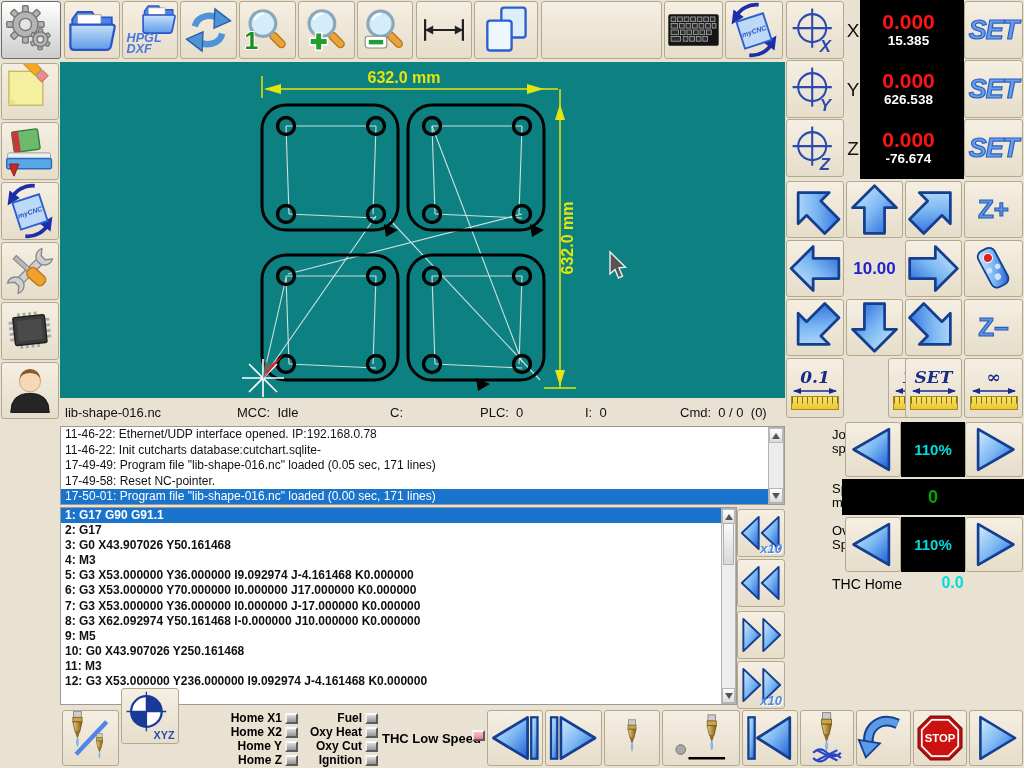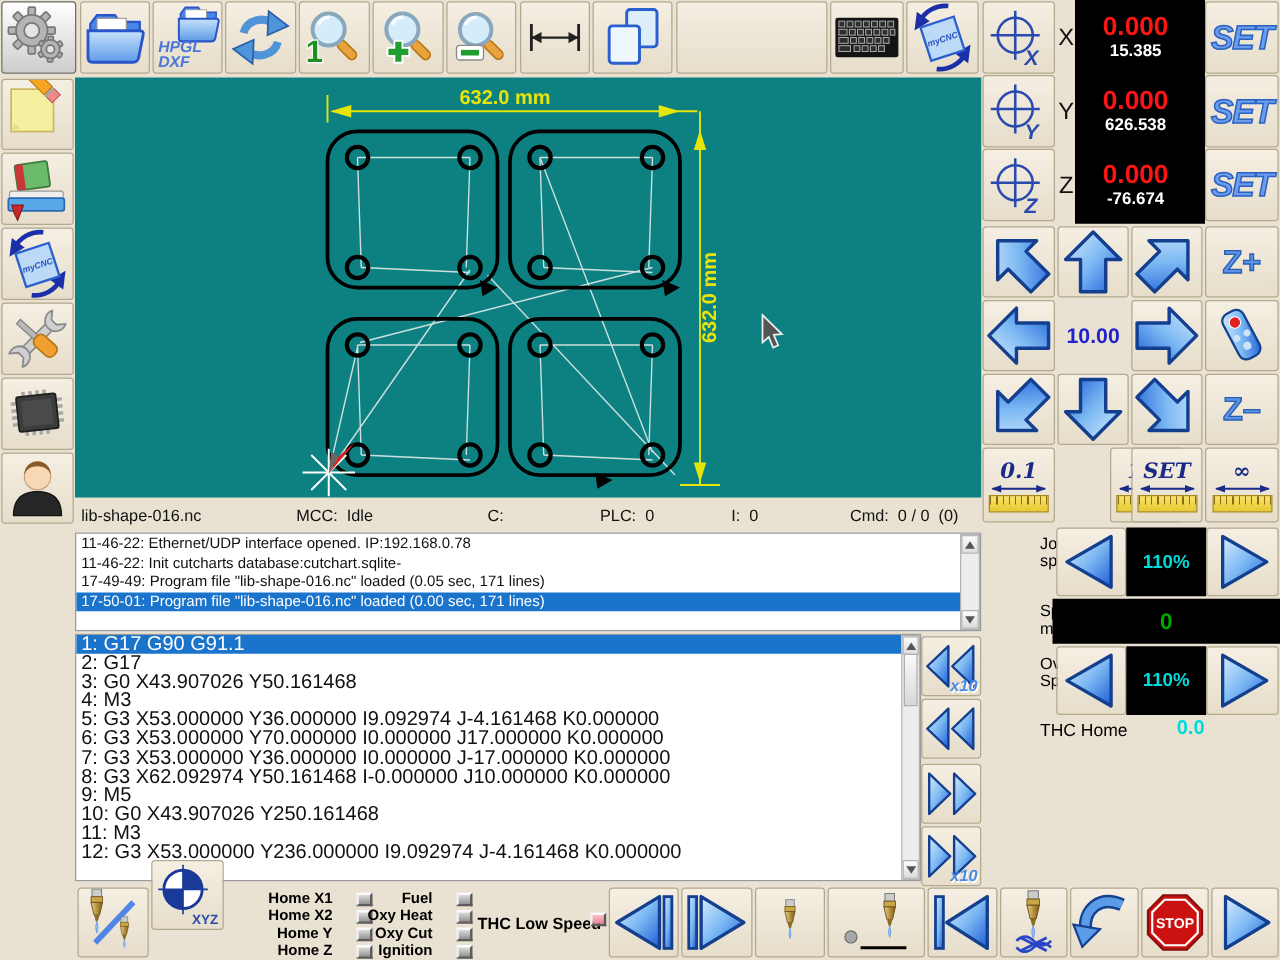--- a/index.html
+++ b/index.html
@@ -33,32 +33,32 @@
         font-size:17px;color:#1a2a88;line-height:1;}
   .rbar{width:46px;height:12px;border:1px solid #a8891a;
         background:repeating-linear-gradient(90deg,#8a6a10 0 1px,rgba(0,0,0,0) 1px 5px) top/100% 55% no-repeat,
                    linear-gradient(#f9e468,#e8c832);}
   .x10{position:absolute;right:2px;bottom:0px;font-style:italic;font-weight:bold;
        font-size:13px;color:#4a8ae8;text-shadow:1px 1px 0 #fff;}
   .statusbar{position:absolute;left:60px;top:398px;width:735px;height:28px;font-size:13px;color:#111;}
   .statusbar span{position:absolute;top:7px;white-space:pre;}
   .list{position:absolute;background:#fff;border:1px solid #9a9a9a;box-sizing:border-box;overflow:hidden;}
   .lrow{height:15.6px;line-height:15.6px;font-size:12px;color:#111;padding-left:4px;white-space:pre;}
-  .grow{height:15.1px;line-height:15.1px;font-size:16px;color:#111;padding-left:4px;white-space:pre;}
+  .grow{height:15.1px;line-height:15.1px;font-size:12px;color:#111;padding-left:4px;white-space:pre;font-weight:bold;}
   .selrow{background:#1b74cc;color:#fff;}
   .vscroll{position:absolute;background:#ededed;border:1px solid #b5b5b5;box-sizing:border-box;}
   .sbtn{position:absolute;left:0;right:0;height:13px;background:linear-gradient(#fdfdfd,#dcdcdc);
         border:1px solid #b5b5b5;display:flex;align-items:center;justify-content:center;}
   .tri-up{width:0;height:0;border-left:4px solid transparent;border-right:4px solid transparent;
           border-bottom:6px solid #555;}
   .tri-dn{width:0;height:0;border-left:4px solid transparent;border-right:4px solid transparent;
           border-top:6px solid #555;}
   .thumb{position:absolute;left:1px;right:1px;background:linear-gradient(#fafafa,#d8d8d8);
          border:1px solid #b0b0b0;}
-  .lblrow{position:absolute;display:flex;align-items:flex-end;gap:19px;height:14px;}
+  .lblrow{position:absolute;display:flex;align-items:center;gap:3px;height:14px;}
   .lblrow .t{flex:1;text-align:right;font-weight:bold;font-size:12px;color:#000;white-space:nowrap;}
   .led{width:13px;height:11px;background:linear-gradient(#dcdcdc,#949494);
        border-top:2px solid #fafafa;border-left:2px solid #eee;
        border-right:2px solid #5c5c5c;border-bottom:2px solid #5c5c5c;box-sizing:border-box;}
   .led.pink{background:linear-gradient(#f9c0c8,#ec7f92);}
   .thc-lbl{position:absolute;font-weight:bold;font-size:13px;color:#000;}
 </style>
 </head>
 <body>
 
@@ -414,20 +414,21 @@
   <span style="left:420px">PLC:  0</span>
   <span style="left:525px">I:  0</span>
   <span style="left:620px">Cmd:  0 / 0  (0)</span>
 </div>
 
 <div class="list" style="left:60px;top:426px;width:725px;height:79px">
   <div style="position:absolute;left:0;top:0;right:16px;">
     <div class="lrow">11-46-22: Ethernet/UDP interface opened. IP:192.168.0.78</div>
     <div class="lrow">11-46-22: Init cutcharts database:cutchart.sqlite-</div>
     <div class="lrow">17-49-49: Program file "lib-shape-016.nc" loaded (0.05 sec, 171 lines)</div>
+    <div class="lrow">17-49-58: Reset NC-pointer.</div>
     <div class="lrow selrow">17-50-01: Program file "lib-shape-016.nc" loaded (0.00 sec, 171 lines)</div>
   </div>
   <div class="vscroll" style="right:0;top:0;width:16px;height:77px">
     <div class="sbtn" style="top:0">
           <div class="tri-up"></div>
         </div>
     <div class="sbtn" style="bottom:0">
           <div class="tri-dn"></div>
         </div>
   </div>

